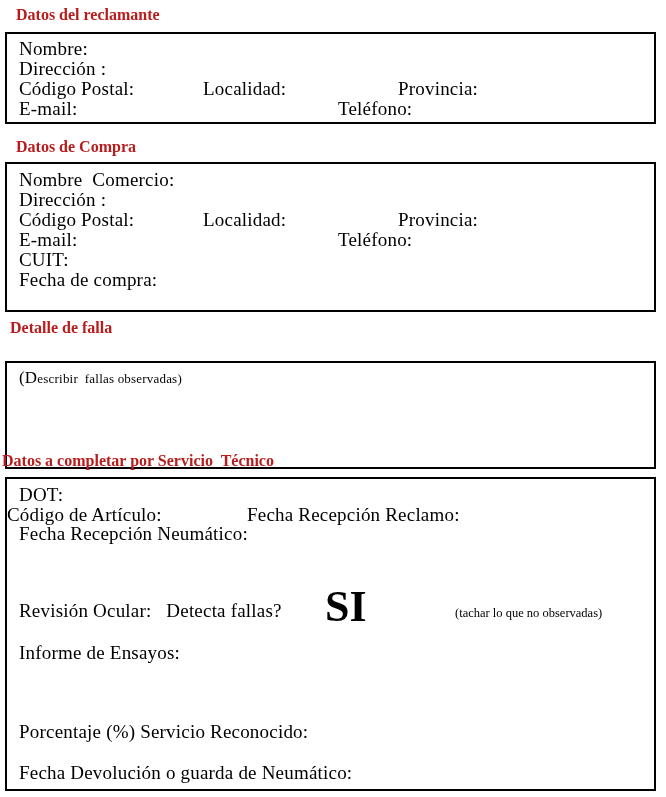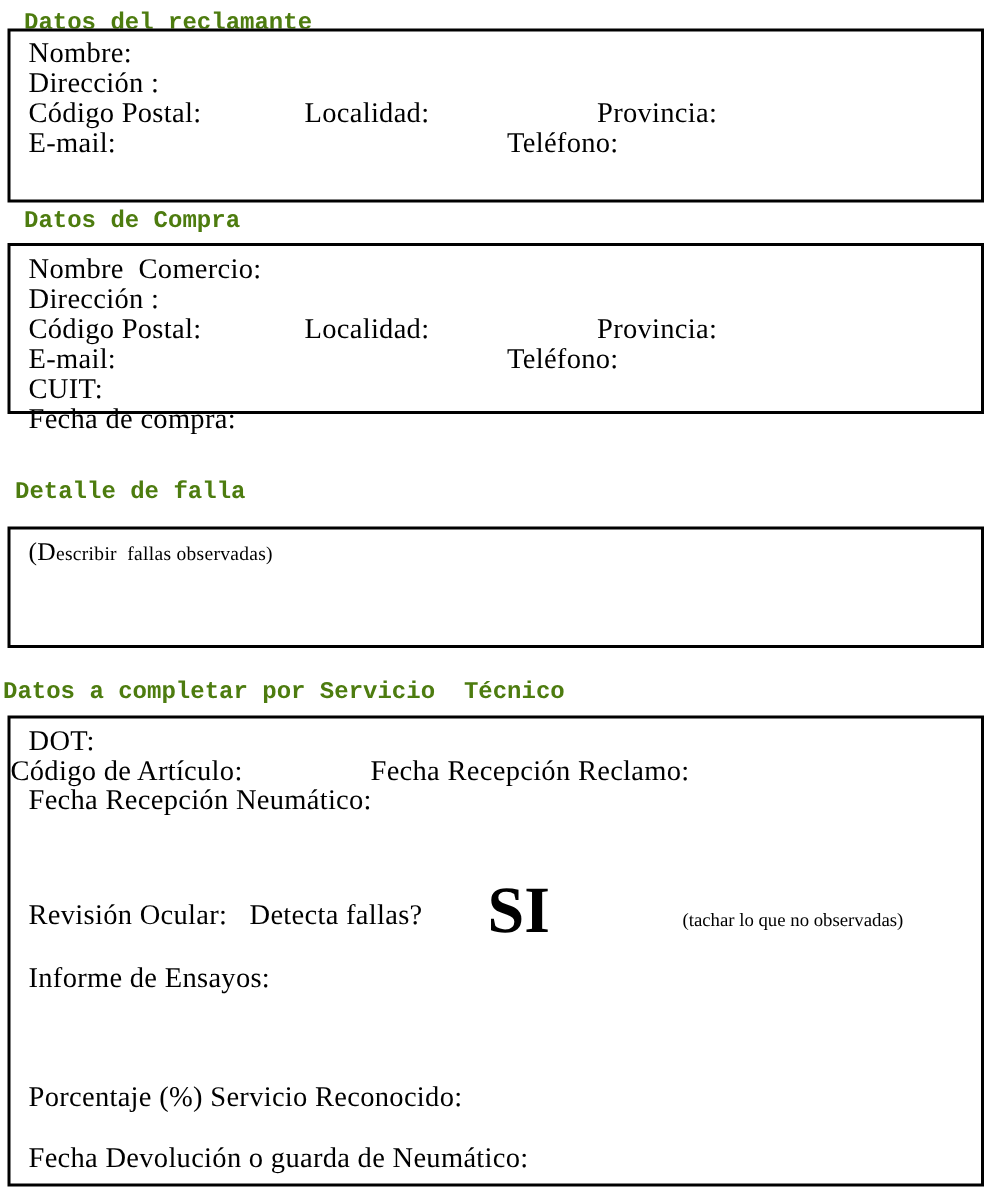--- a/index.html
+++ b/index.html
@@ -12,26 +12,26 @@
     width: 666px;
     height: 797px;
     background: #ffffff;
     color: #000000;
     font-family: "Liberation Serif", serif;
     overflow: hidden;
   }
   .sec-title {
     position: absolute;
     margin: 0;
-    font-family: Liberation Mono, monospace;
+    font-family: Liberation Serif, serif;
     font-weight: bold;
     font-size: 16px;
     line-height: 18px;
     white-space: pre;
-    color: #4d7c0f;
+    color: #b91c1c;
   }
   .box {
     position: absolute;
     left: 5px;
     width: 651px;
     border: 2px solid #000000;
     box-sizing: border-box;
     background: #ffffff;
   }
   .line {
@@ -72,41 +72,41 @@
     white-space: pre;
   }
 </style>
 </head>
 <body>
 
 <div class="page">
 
   <h2 class="sec-title" style="top:6px;left:16px">Datos del reclamante</h2>
 
-  <div class="box" style="top:19px;height:116px">
+  <div class="box" style="top:32px;height:92px">
     <div class="line" style="top:5px">
       <span class="lbl" style="left:12px">Nombre:</span>
     </div>
     <div class="line" style="top:25px">
       <span class="lbl" style="left:12px">Dirección :</span>
     </div>
     <div class="line" style="top:45px">
       <span class="lbl" style="left:12px">Código Postal:</span>
       <span class="lbl" style="left:196px">Localidad:</span>
       <span class="lbl" style="left:391px">Provincia:</span>
     </div>
     <div class="line" style="top:65px">
       <span class="lbl" style="left:12px">E-mail:</span>
       <span class="lbl" style="left:331px">Teléfono:</span>
     </div>
   </div>
 
   <h2 class="sec-title" style="top:138px;left:16px">Datos de Compra</h2>
 
-  <div class="box" style="top:162px;height:114px">
+  <div class="box" style="top:162px;height:150px">
     <div class="line" style="top:6px">
       <span class="lbl" style="left:12px">Nombre  Comercio:</span>
     </div>
     <div class="line" style="top:26px">
       <span class="lbl" style="left:12px">Dirección :</span>
     </div>
     <div class="line" style="top:46px">
       <span class="lbl" style="left:12px">Código Postal:</span>
       <span class="lbl" style="left:196px">Localidad:</span>
       <span class="lbl" style="left:391px">Provincia:</span>
@@ -118,21 +118,21 @@
     <div class="line" style="top:86px">
       <span class="lbl" style="left:12px">CUIT:</span>
     </div>
     <div class="line" style="top:106px">
       <span class="lbl" style="left:12px">Fecha de compra:</span>
     </div>
   </div>
 
   <h2 class="sec-title" style="top:319px;left:10px">Detalle de falla</h2>
 
-  <div class="box" style="top:351px;height:81px">
+  <div class="box" style="top:361px;height:108px">
     <div class="hint" style="top:5px;left:12px">(Describir  fallas observadas)</div>
   </div>
 
   <h2 class="sec-title" style="top:452px;left:2px">Datos a completar por Servicio  Técnico</h2>
 
   <div class="box" style="top:477px;height:314px">
     <div class="line" style="top:6px">
       <span class="lbl" style="left:12px">DOT:</span>
     </div>
     <div class="line" style="top:26px">

